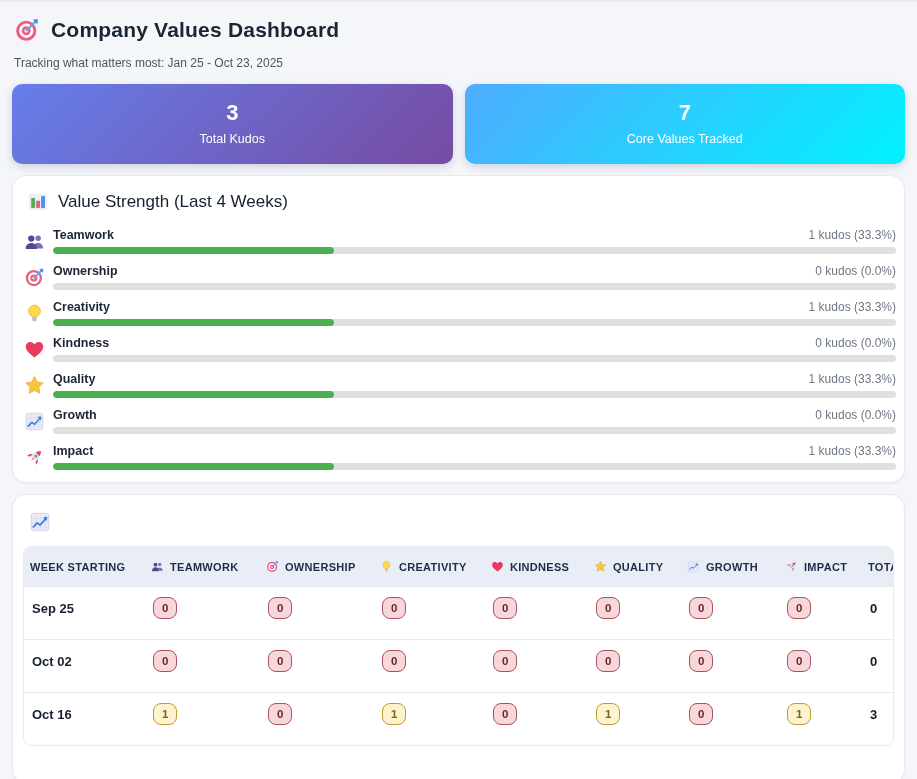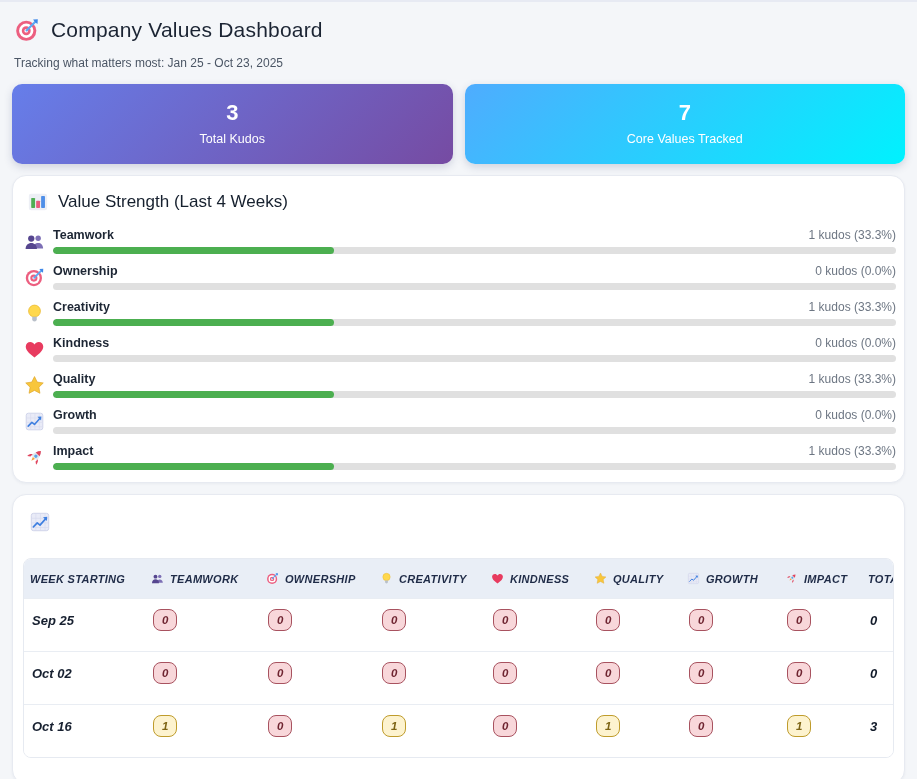--- a/index.html
+++ b/index.html
@@ -8,21 +8,21 @@
     font-family: "Liberation Sans", "DejaVu Sans", sans-serif;
     background: #f4f6f9;
     overflow: hidden;
     border-top: 2px solid #e7eaf3;
   }
   .page { width: 100%; height: 100%; }
 
   
   .header { padding: 15px 14px 0 14px; }
   .title-row { display: flex; align-items: center; gap: 11px; }
-  .page-title { font-size: 21px; font-weight: normal; color: #1b2433; letter-spacing: .2px; }
+  .page-title { font-size: 21px; font-weight: bold; color: #1b2433; letter-spacing: .2px; }
   .subtitle { margin-top: 13px; font-size: 12px; color: #4b5665; }
 
   
   .stats { display: flex; gap: 12px; margin: 14px 12px 0 12px; }
   .stat-card {
     flex: 1; height: 80px; border-radius: 10px; color: #fff;
     display: flex; flex-direction: column; align-items: center; justify-content: center;
     box-shadow: 0 3px 8px rgba(40,50,100,.18);
   }
   .stat-value { font-size: 22px; font-weight: bold; line-height: 1; }
@@ -45,21 +45,21 @@
   .vrow-icon svg, .ticon svg, .th-icon svg { display: block; width: 100%; height: 100%; }
   .vrow-body { flex: 1; min-width: 0; }
   .vrow-top { display: flex; justify-content: space-between; align-items: baseline; }
   .vrow-label { font-size: 12.5px; font-weight: bold; color: #1d2634; }
   .vrow-kudos { font-size: 12px; color: #6d7683; }
   .vrow-track { height: 7px; background: var(--track-color, #e0e0e0); border-radius: 4px; margin-top: 5px; overflow: hidden; }
   .vrow-fill { height: 100%; background: var(--bar-color, #4caf50); border-radius: 4px; }
 
   
   .weekly-card { padding: 16px 10px 10px 10px; height: 290px; }
-  .table-wrap { margin-top: 25px; border: 1px solid #e6eaf1; border-radius: 8px; overflow: hidden; font-style: italic; }
+  .table-wrap { margin-top: 13px; border: 1px solid #e6eaf1; border-radius: 8px; overflow: hidden; }
   table { width: 100%; border-collapse: collapse; table-layout: fixed; }
   th {
     background: #e9eef6; font-size: 11px; font-weight: bold; color: #1f2b47;
     text-align: left; padding: 13px 3px 13px 6px; letter-spacing: .3px; white-space: nowrap;
     overflow: hidden;
   }
   .th-icon { display: inline-block; width: 13px; height: 13px; vertical-align: -2px; margin-right: 6px; }
   td { border-top: 1px solid #e9edf3; padding: 10px 3px 20px 6px; font-size: 13px; background: #fff; }
   .week-cell { font-weight: bold; color: #172030; padding-left: 8px; }
   .total-cell { font-weight: bold; color: #121b2a; padding-left: 8px; }

